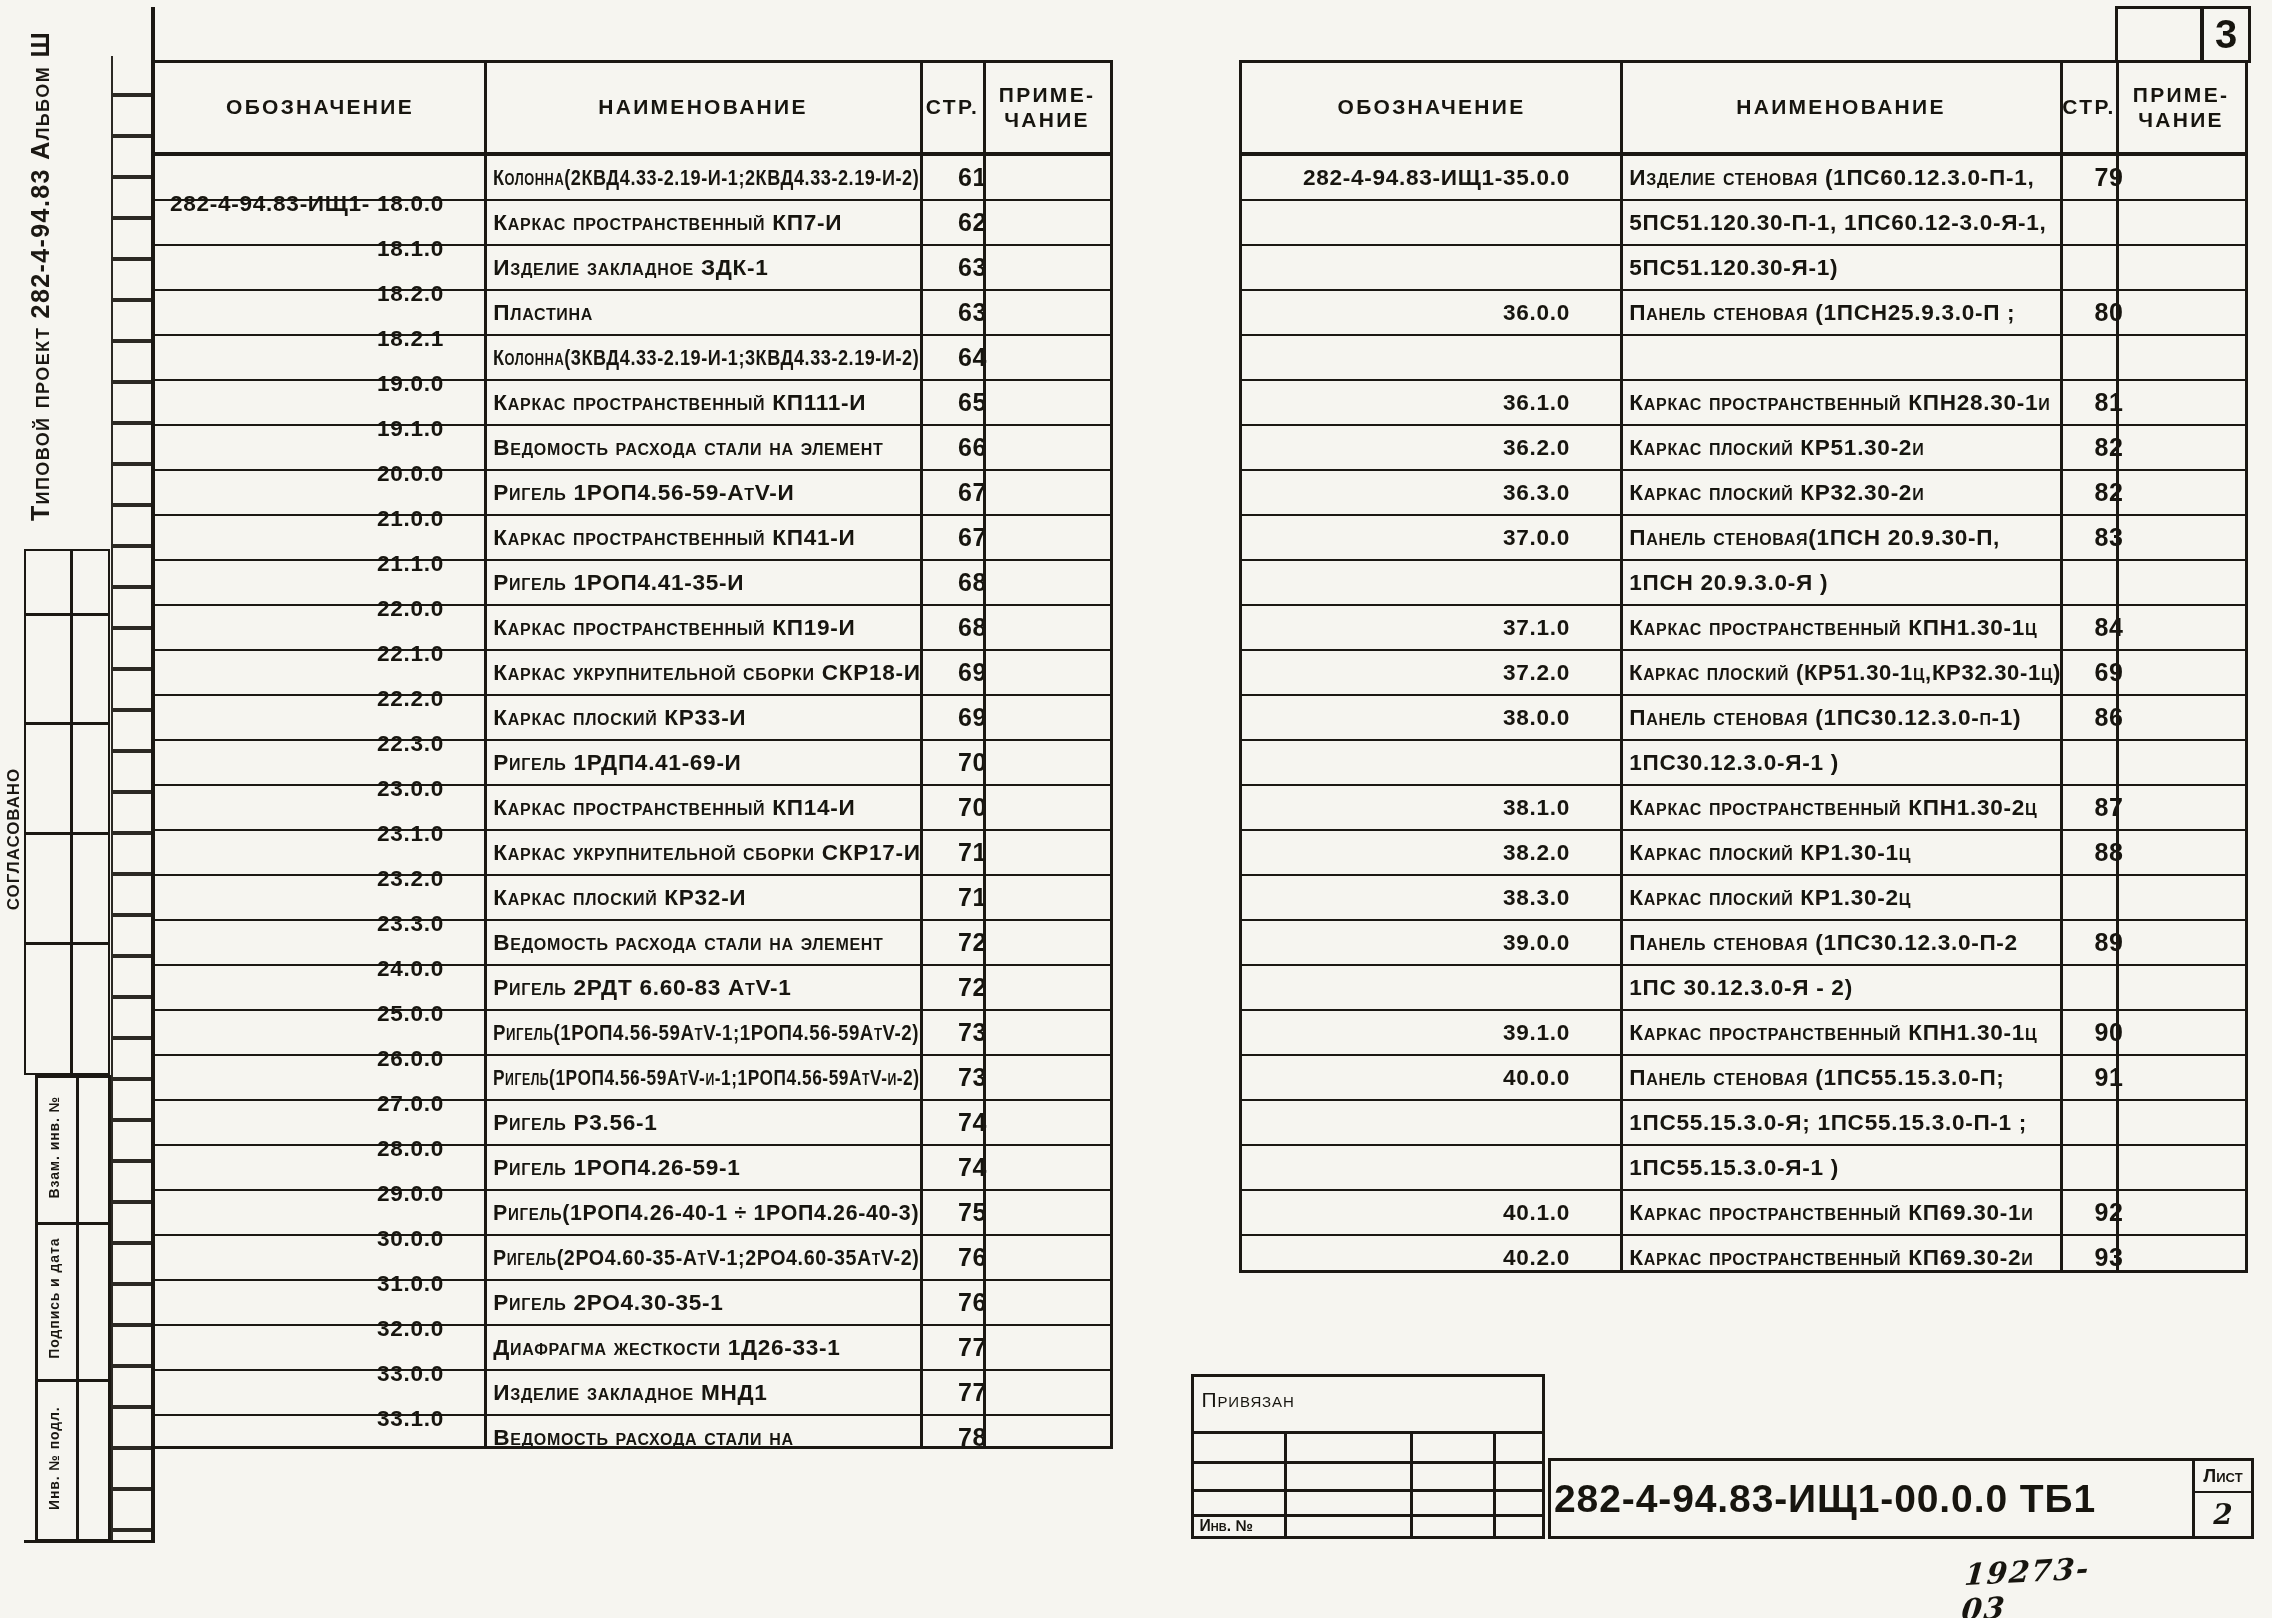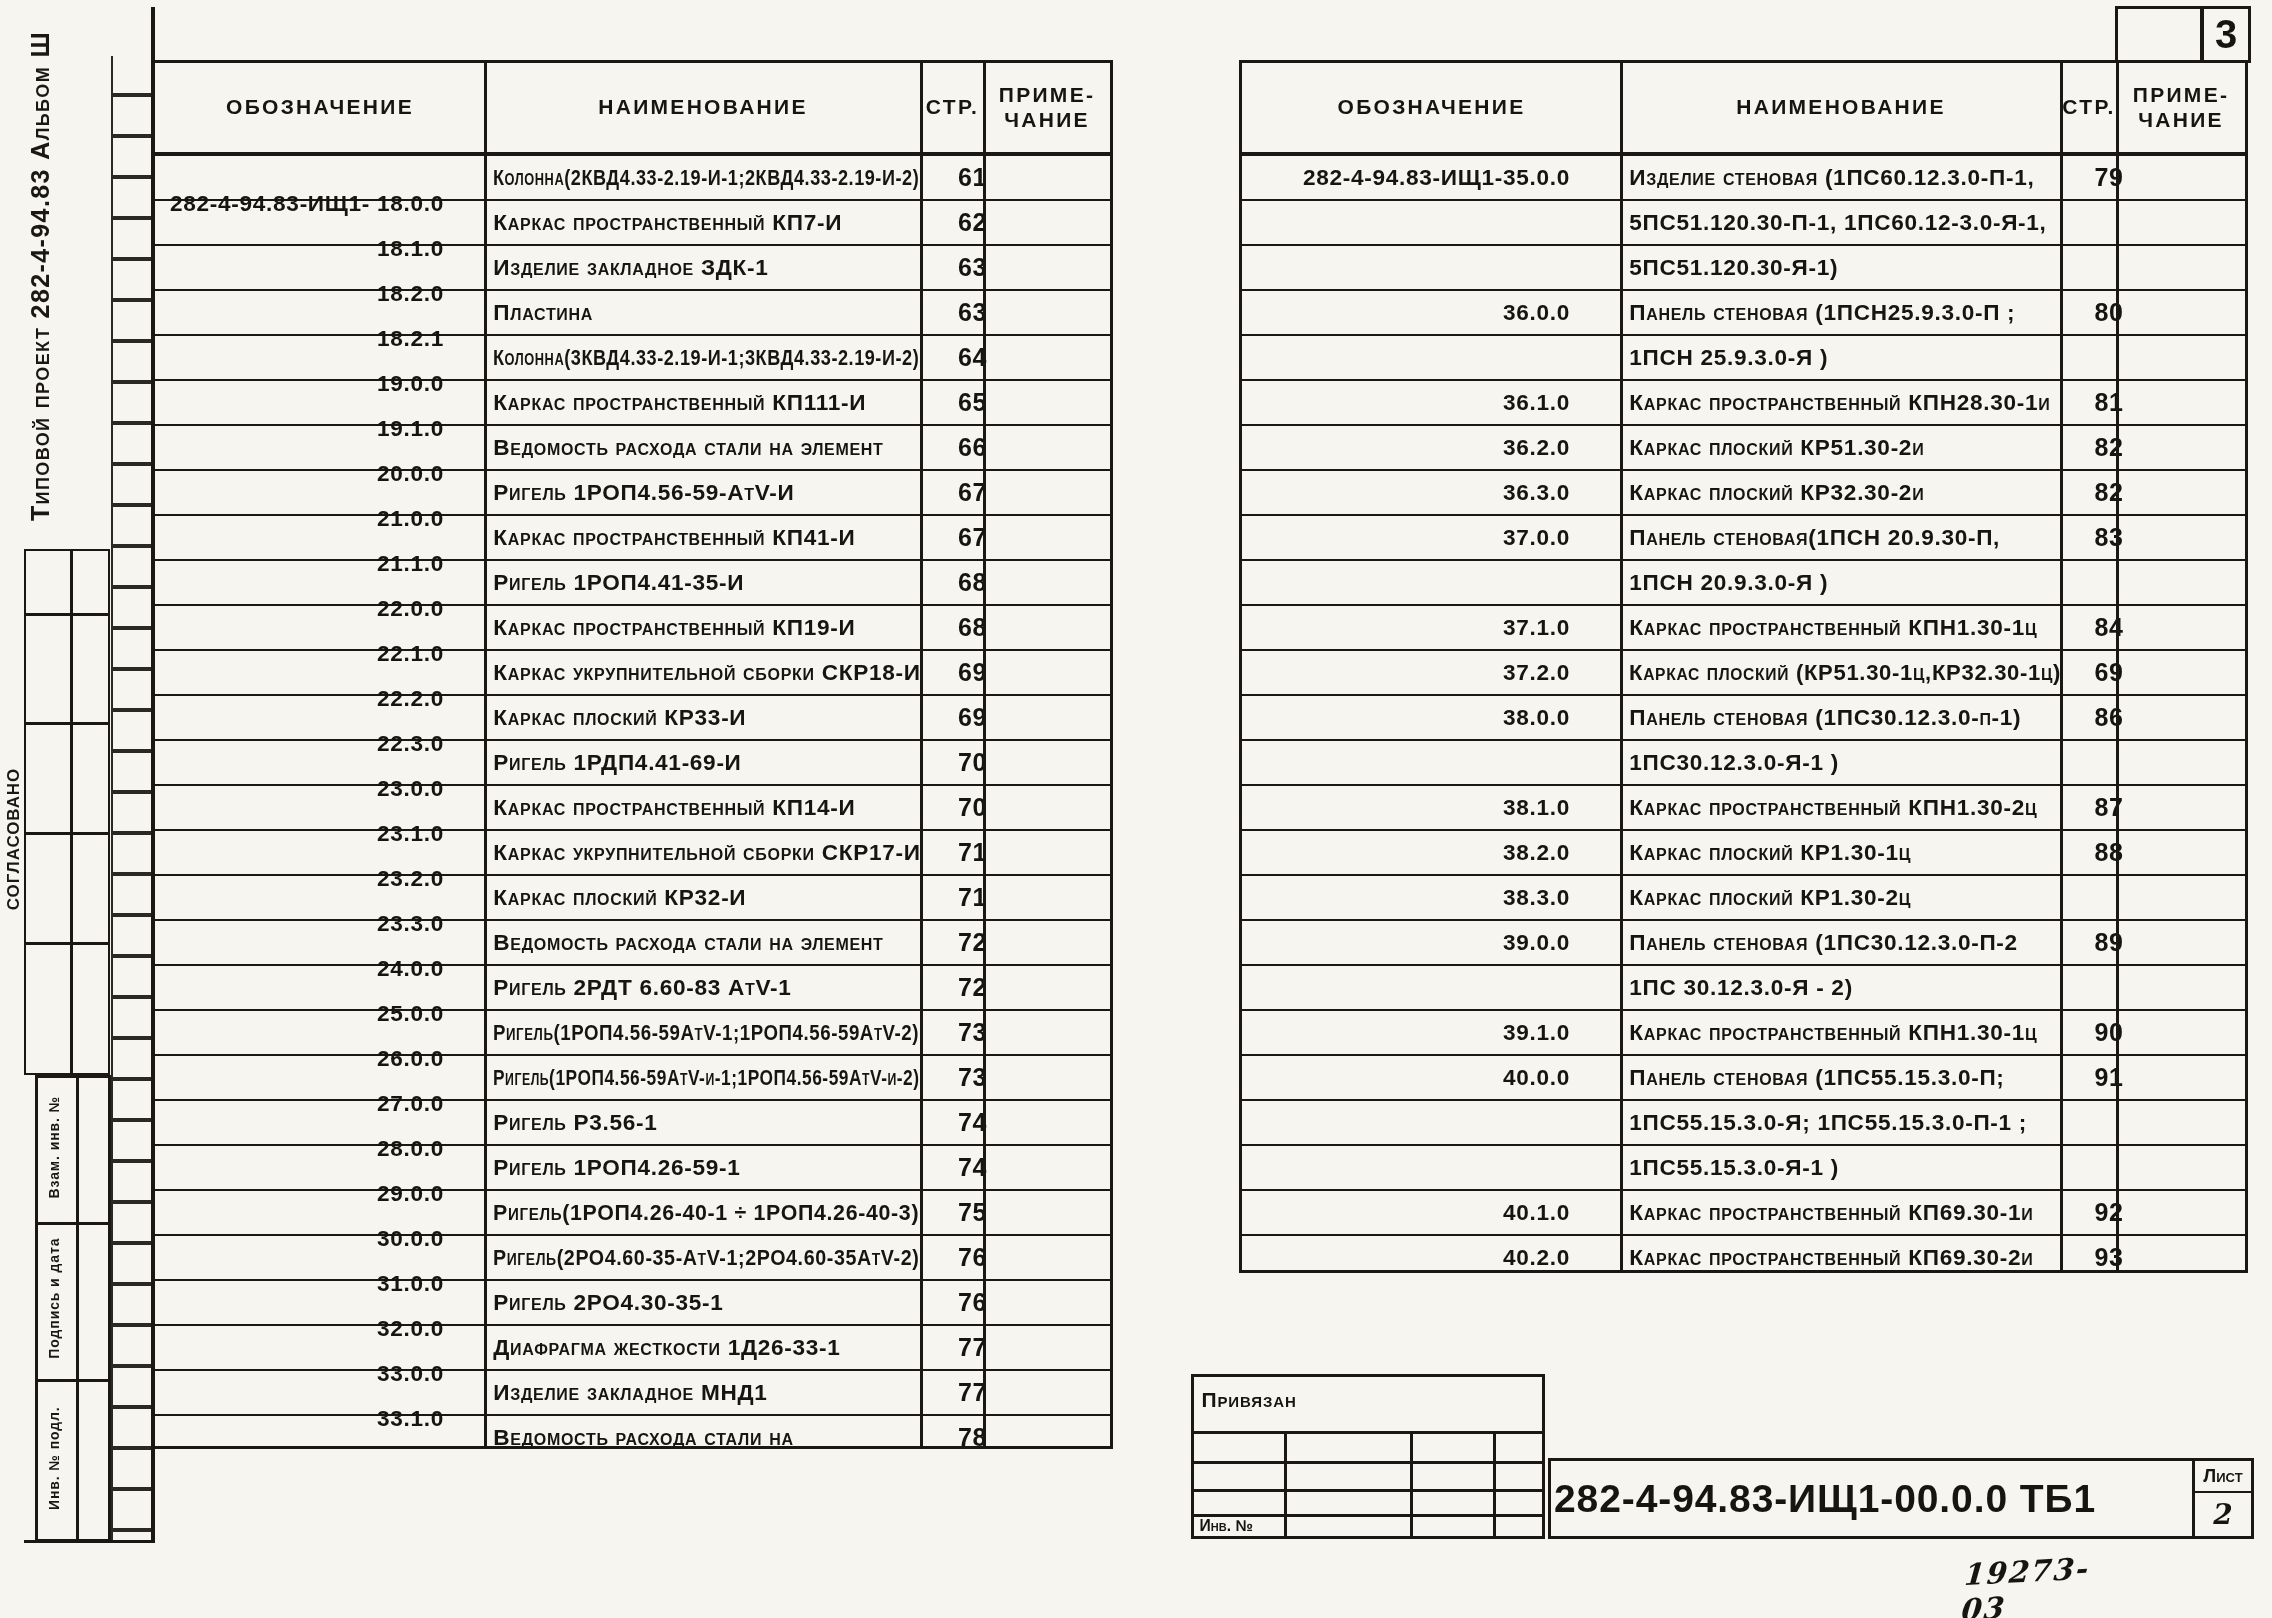--- a/index.html
+++ b/index.html
@@ -58,21 +58,21 @@
   #rtable .vl1{left:378px;} #rtable .vl2{left:818px;} #rtable .vl3{left:874px;}
   .fit{display:inline-block;white-space:nowrap;}
   .al-r .fit{transform-origin:right center;}
   .al-l .fit{transform-origin:left center;}
   .al-c .fit{transform-origin:center center;}
   .fit.multiline{white-space:pre-line;}
   
   .bindblk{position:absolute;left:1191px;top:1374px;width:354px;height:165px;border:3.2px solid #1b1813;box-sizing:border-box;}
   .bindblk .bh{position:absolute;left:0;width:100%;height:2.8px;background:#1b1813;}
   .bindblk .bv{position:absolute;top:54px;bottom:0;width:2.8px;background:#1b1813;}
-  .bb-title{position:absolute;left:7.4px;top:11px;font-size:21px;font-weight:700;font-variant:small-caps;letter-spacing:0.9px;}
+  .bb-title{position:absolute;left:7.4px;top:11px;font-size:21px;font-weight:400;font-variant:small-caps;letter-spacing:0.9px;}
   .bb-inv{position:absolute;left:5.5px;top:140px;font-size:15.7px;font-weight:700;font-variant:small-caps;}
   
   .titleblk{position:absolute;left:1548px;top:1458px;width:706px;height:81px;border:3.7px solid #1b1813;box-sizing:border-box;}
   .titleblk .td{position:absolute;left:641px;top:0;width:3.2px;height:100%;background:#1b1813;}
   .docnum{position:absolute;left:0;top:0;width:548px;height:100%;display:flex;align-items:center;justify-content:center;
           font-size:39px;font-weight:700;letter-spacing:0.9px;}
   .sheetcell{position:absolute;left:644px;top:0;right:0;bottom:0;}
   .sheetcell .lab{position:absolute;left:0;top:0;width:100%;height:29.5px;border-bottom:2.8px solid #1b1813;
           display:flex;align-items:center;justify-content:center;font-size:18.4px;font-weight:700;font-variant:small-caps;}
   .sheetcell .numv{position:absolute;left:0;top:32px;width:100%;bottom:0;display:flex;align-items:center;justify-content:center;
@@ -534,23 +534,20 @@
           </div>
           <div class="c w3 al-c pg">
             <span class="fit">80</span>
           </div>
           <div class="c w4"></div>
         </div>
         <div class="row">
           <div class="c w1 al-r">
             <span class="fit"></span>
           </div>
-          <div class="c w2 al-l">
-            <span class="fit">1ПСН 25.9.3.0-Я )</span>
-          </div>
           <div class="c w3 al-c pg">
             <span class="fit"></span>
           </div>
           <div class="c w4"></div>
         </div>
         <div class="row">
           <div class="c w1 al-r">
             <span class="fit">36.1.0</span>
           </div>
           <div class="c w2 al-l">

